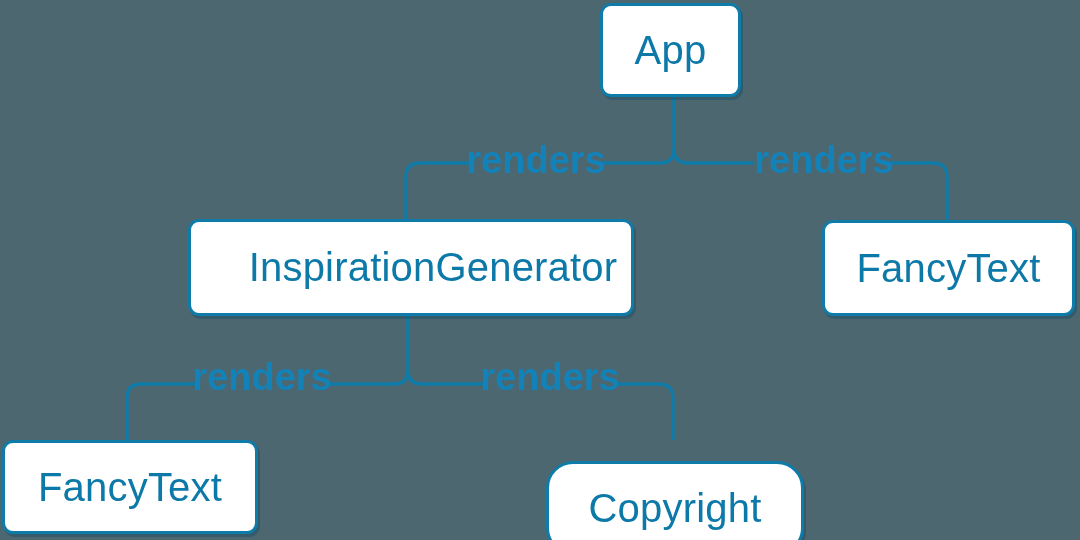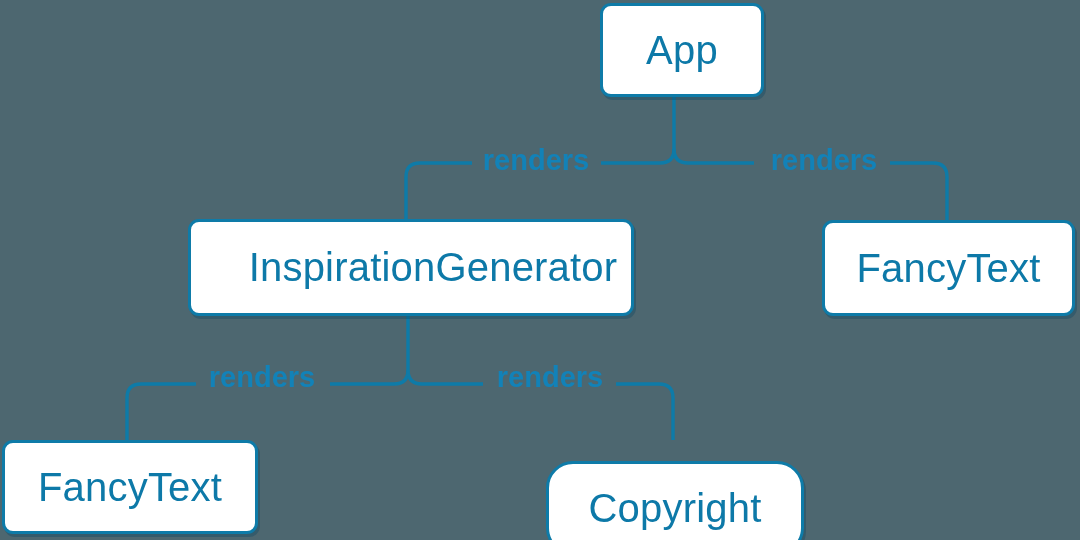--- a/index.html
+++ b/index.html
@@ -36,26 +36,26 @@
     color:var(--node-text);
     font-size:40px;
     font-weight:500;
     letter-spacing:0.2px;
     white-space:nowrap;
   }
   .edge-label{
     position:absolute;
     transform:translate(-50%,-50%);
     color:var(--edge-label);
-    font-size:29px;
+    font-size:38px;
     font-weight:700;
     white-space:nowrap;
   }
   
-  #node-app{left:600px;top:3px;width:164px;height:94px;}
+  #node-app{left:600px;top:3px;width:141px;height:94px;}
   #node-inspiration-generator{left:188px;top:219px;width:446px;height:97px;padding-left:44px;}
   #node-fancy-text-top{left:822px;top:220px;width:253px;height:96px;}
   #node-fancy-text-bottom{left:2px;top:440px;width:256px;height:94px;}
   #node-copyright{left:546px;top:461px;width:258px;height:94px;border-radius:27px;}
   
   #edge-label-0{left:536px;top:160px;}
   #edge-label-1{left:824px;top:160px;}
   #edge-label-2{left:262px;top:377px;}
   #edge-label-3{left:550px;top:377px;}
 </style>

